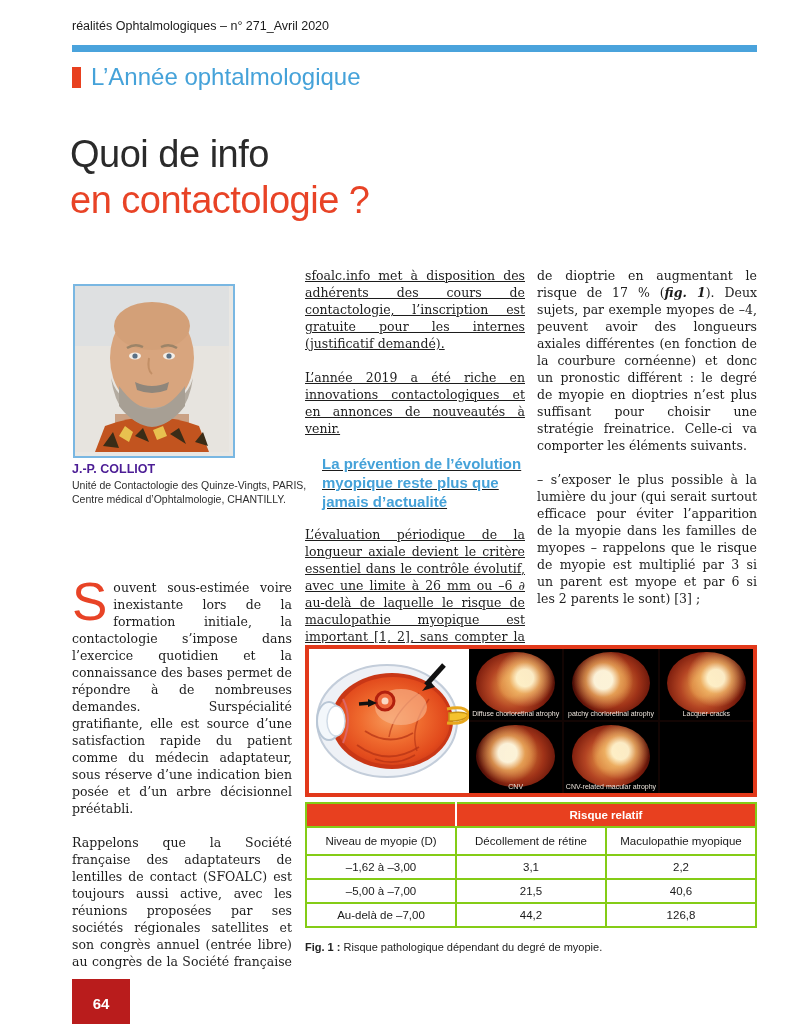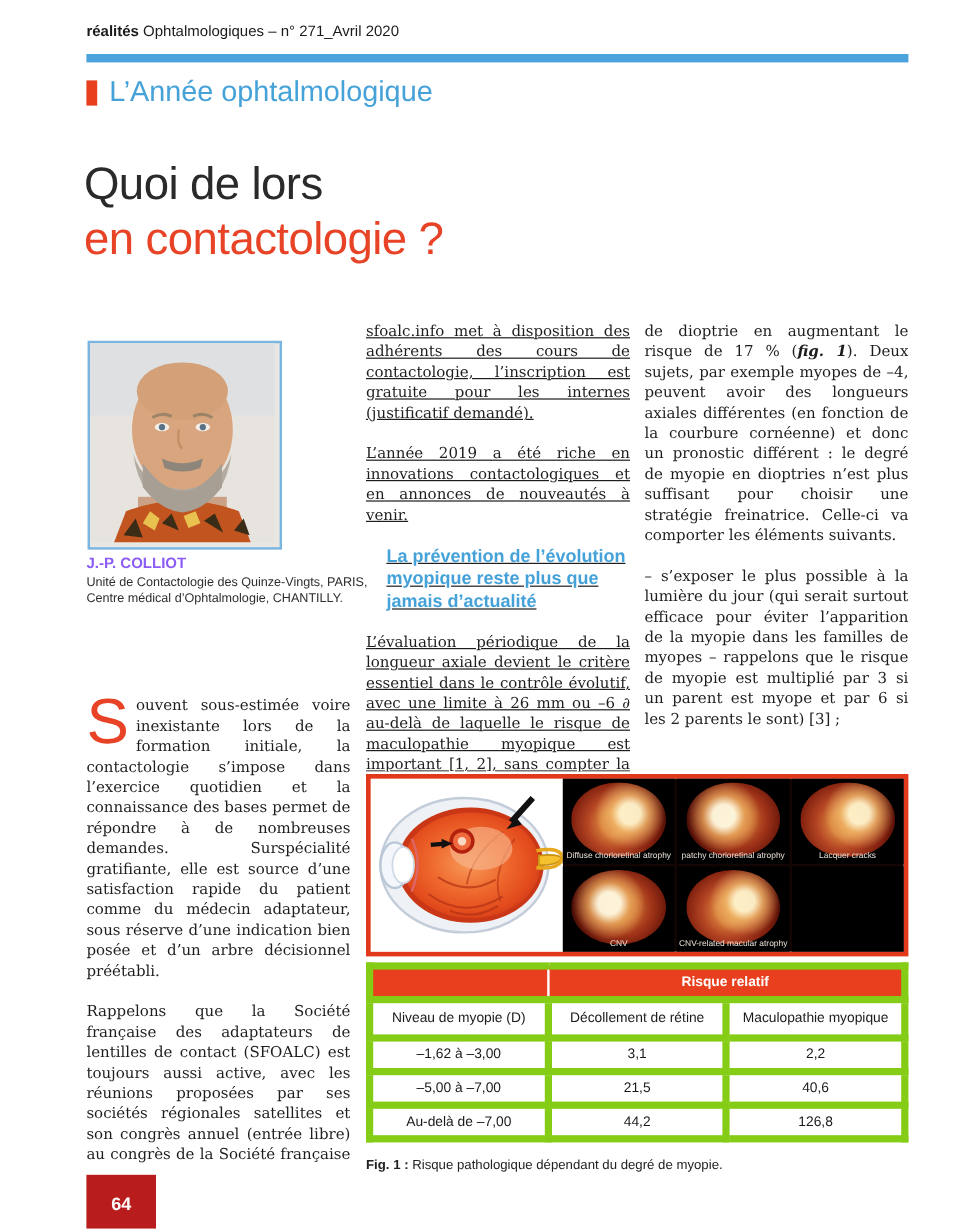--- a/index.html
+++ b/index.html
@@ -1,37 +1,37 @@
 <!DOCTYPE html>
 <html lang="fr"><head>
 <meta charset="utf-8">
 <style>
   html,body{margin:0;padding:0;background:#fff;}
   .page{position:relative;width:796px;height:1024px;background:#ffffff;overflow:hidden;
         font-family:"Liberation Sans",sans-serif;color:#1c1c1c;}
 
   
   .masthead{position:absolute;left:72px;top:19px;font-size:12.5px;color:#1a1a1a;}
-  .masthead .brand{font-weight:bold;}
+  .masthead .brand{font-weight:normal;}
   .blue-rule{position:absolute;left:72px;top:45px;width:685px;height:7px;background:#4aa3dc;}
 
   
   .section-head{position:absolute;left:72px;top:64px;display:flex;align-items:flex-start;}
   .red-marker{width:9px;height:21px;background:#e8401f;margin-right:10px;margin-top:3px;}
   .section-head .label{font-size:24px;font-weight:normal;color:#45a2d9;line-height:26px;}
 
   
   .title{position:absolute;left:70px;top:131px;font-size:38px;line-height:46px;font-weight:400;
          color:#2a2a2a;letter-spacing:-0.5px;}
   .title .line2{color:#e84326;}
 
   
   .photo{position:absolute;left:73px;top:284px;width:158px;height:170px;border:2px solid #79b7e2;
          background:#e9e7e3;overflow:hidden;}
-  .author-name{position:absolute;left:72px;top:462px;font-size:12.5px;font-weight:bold;color:#8b5cf6;}
+  .author-name{position:absolute;left:72px;top:462px;font-size:12.5px;font-weight:bold;color:#4c1d95;}
   .author-affil{position:absolute;left:72px;top:479px;font-size:10.5px;line-height:13.5px;color:#2e2e2e;}
 
   
   .serif{font-family:"DejaVu Serif",serif;font-size:12.5px;line-height:17px;text-align:justify;color:#1d1d1d;}
   .col1{position:absolute;left:72px;top:579px;width:220px;height:392px;overflow:hidden;}
   .col2{position:absolute;left:305px;top:267px;width:220px;height:376px;overflow:hidden;text-decoration:underline;}
   .col3{position:absolute;left:537px;top:267px;width:220px;height:376px;overflow:hidden;}
   .serif p{margin:0 0 17px 0;}
   .dropcap{float:left;color:#e84326;font-family:"Liberation Sans",sans-serif;font-size:53px;
            line-height:42px;padding:2px 6px 0 0;font-weight:400;}
@@ -57,21 +57,21 @@
         radial-gradient(circle at 45% 55%, #d8803c 0 18%, #b34423 40%, #7c1d0d 66%, #3c0a04 86%, #140301 100%);}
   .fundus-cell.v2 .disc{background:
         radial-gradient(circle at 40% 45%, rgba(255,250,225,0.95) 0 16%, rgba(240,180,100,0.7) 30%, rgba(0,0,0,0) 52%),
         radial-gradient(circle at 55% 50%, #c96a30 0 20%, #a03318 45%, #66150a 70%, #2a0603 92%);}
   .fundus-label{position:absolute;left:0;right:0;bottom:2px;text-align:center;color:#e8e0d8;
                 font-size:7px;line-height:8px;white-space:nowrap;}
 
   
   table.risk{margin-top:5px;width:452px;border-collapse:collapse;
              font-family:"Liberation Sans",sans-serif;font-size:11.5px;color:#1a1a1a;table-layout:fixed;}
-  table.risk td{border:6px solid #84cc16;text-align:center;padding:0;height:22px;background:#fff;}
+  table.risk td{border:2px solid #84cc16;text-align:center;padding:0;height:22px;background:#fff;}
   table.risk tr.band td{background:#e8401f;color:#fff;font-weight:bold;height:22px;}
   table.risk tr.band td.band-left{border-right:2px solid #ffffff;}
   table.risk tr.band td.band-main{border-left:2px solid #ffffff;}
   table.risk tr.heads td{height:26px;}
   .fig-caption{margin-top:13px;font-size:11px;color:#222;text-align:left;}
   .fig-caption .cap-label{font-weight:bold;}
 
   
   .page-badge{position:absolute;left:72px;top:979px;width:58px;height:48px;background:#b91c1c;
               color:#fff;font-weight:bold;font-size:15px;display:flex;align-items:center;justify-content:center;}
@@ -84,21 +84,21 @@
   <div class="masthead"><span class="brand">réalités</span><span> Ophtalmologiques – n° 271_Avril 2020</span></div>
 
   <div class="blue-rule"></div>
 
   <div class="section-head">
     <div class="red-marker"></div>
     <div class="label">L’Année ophtalmologique</div>
   </div>
 
   <div class="title">
-    <div class="line1">Quoi de lors</div>
+    <div class="line1">Quoi de info</div>
     <div class="line2">en contactologie ?</div>
   </div>
 
   <div class="photo">
     <svg width="154" height="166" viewBox="0 0 154 166">
       <rect x="0" y="0" width="154" height="166" fill="#e7e4df"></rect>
       <rect x="0" y="0" width="154" height="60" fill="#dee0e1"></rect>
       <rect x="40" y="128" width="74" height="20" fill="#caa184"></rect>
       <path d="M20 166 L30 140 Q77 122 124 140 L134 166 Z" fill="#c2541f"></path>
       <path d="M28 160 l10 -14 6 16 z M60 150 l8 -8 6 14 z M95 148 l9 -6 7 16 z M120 156 l8 -10 5 14 z" fill="#3a2c17"></path>

